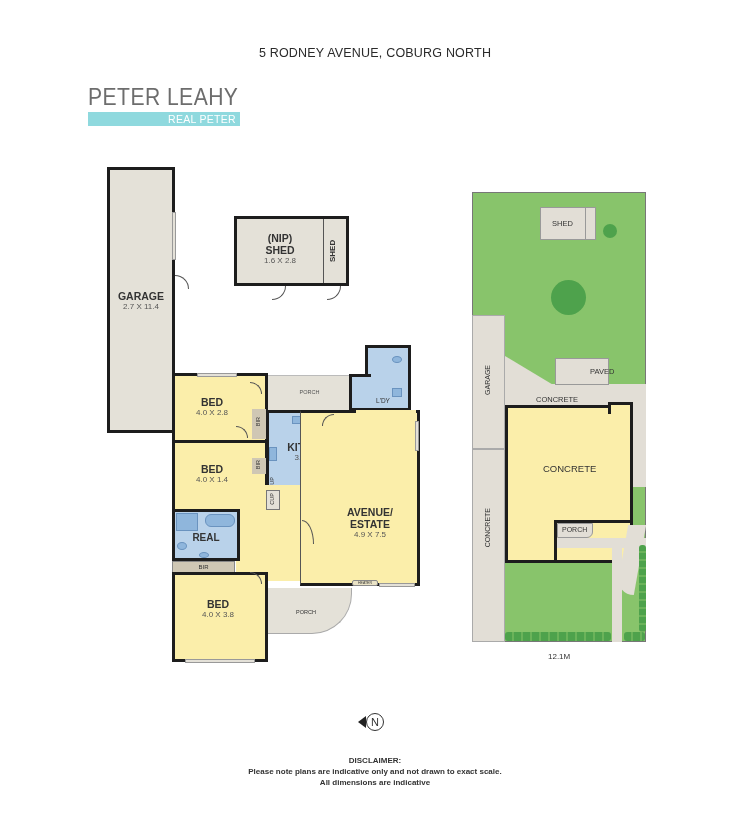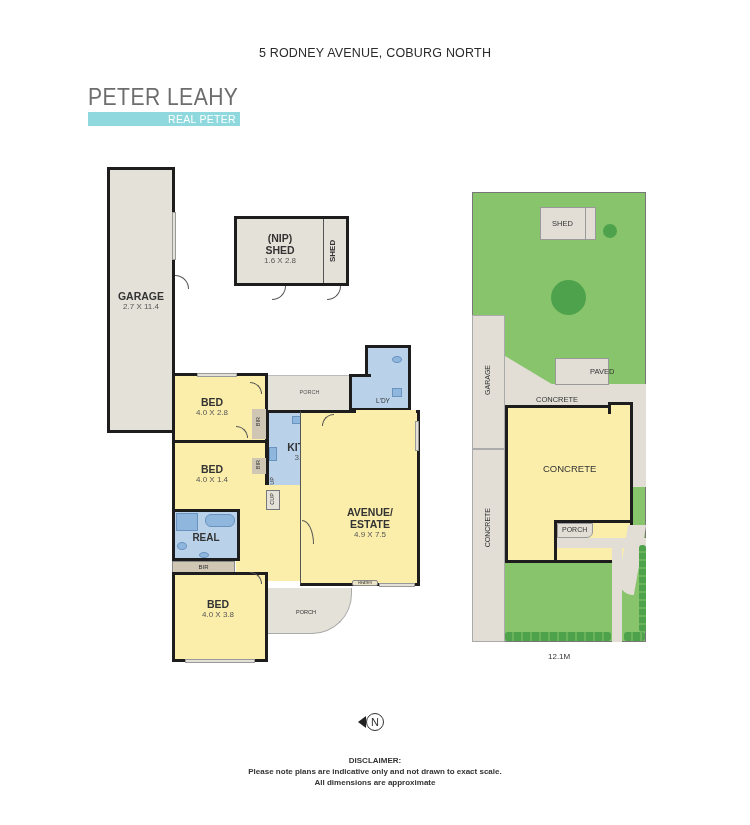--- a/index.html
+++ b/index.html
@@ -195,13 +195,13 @@
   <div class="site-lbl" style="left:548px; top:652px; font-size:8px;">12.1M</div>
 </div>
 
 <div class="abs compass">
   <div class="compass-arrow"></div>
   <div class="compass-circle">N</div>
 </div>
 
 <div class="abs disclaimer-title">DISCLAIMER:</div>
 <div class="abs disclaimer-line" style="top:767px;">Please note plans are indicative only and not drawn to exact scale.</div>
-<div class="abs disclaimer-line" style="top:778px;">All dimensions are approximate</div>
+<div class="abs disclaimer-line" style="top:778px;">All dimensions are indicative</div>
 
 </body></html>

